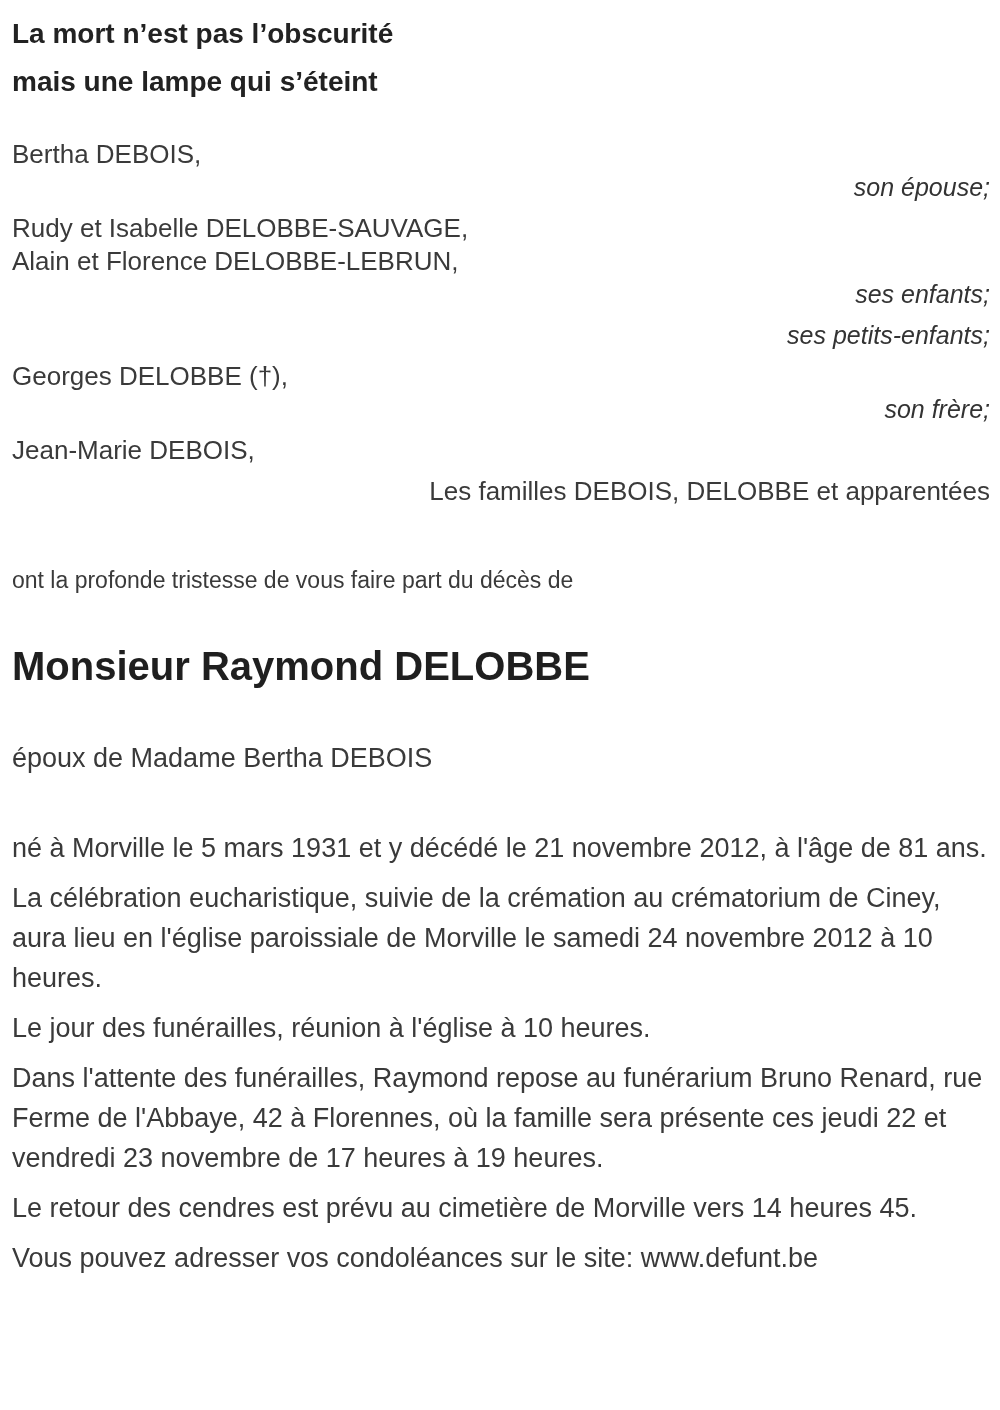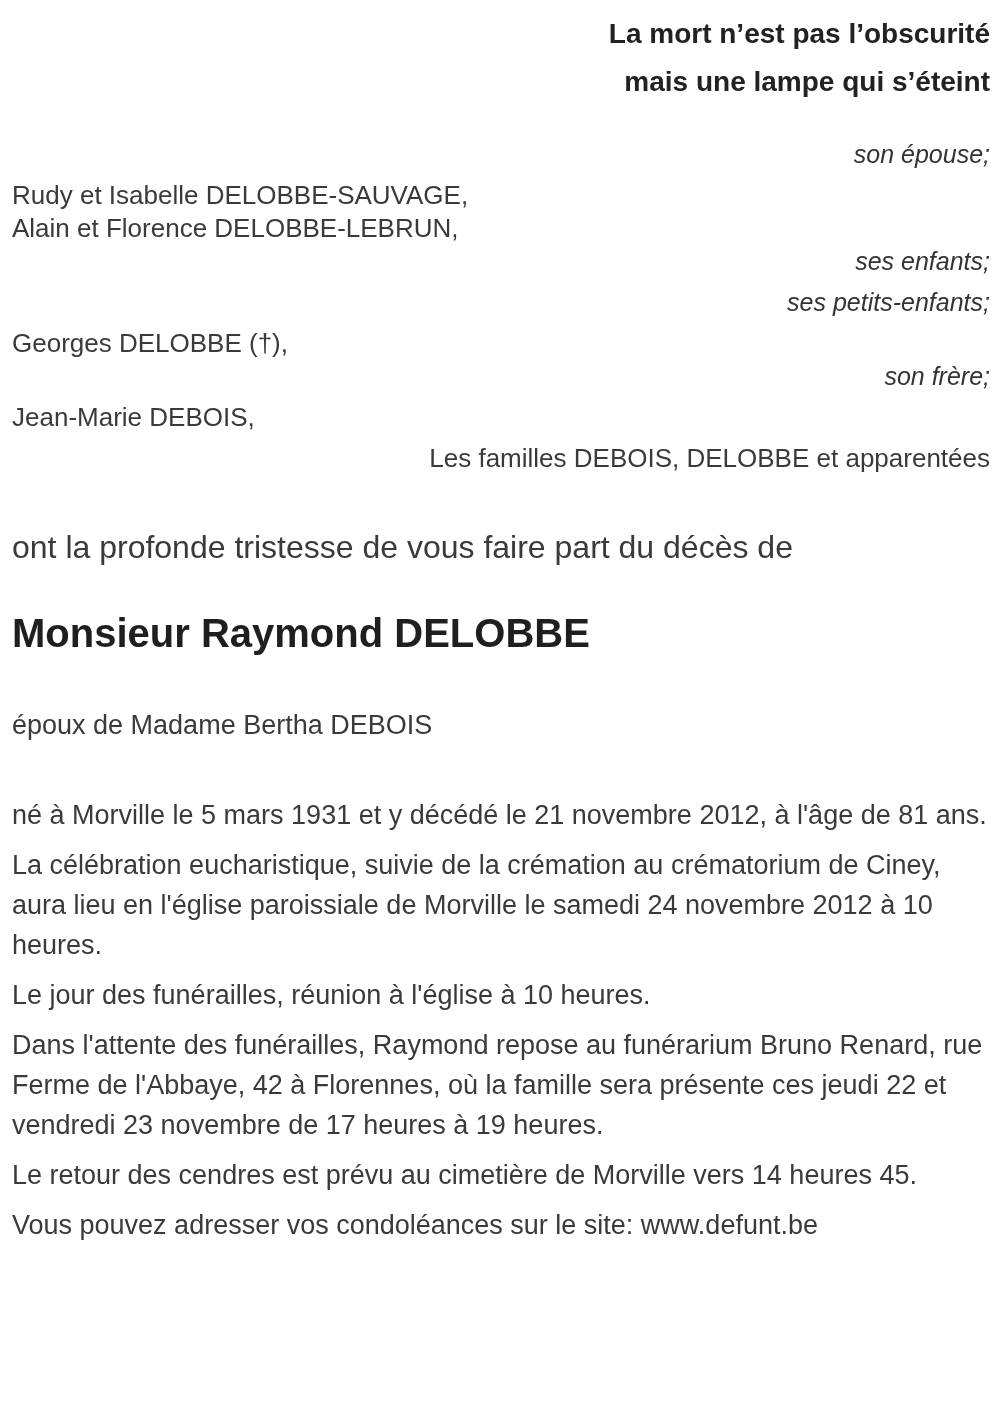--- a/index.html
+++ b/index.html
@@ -16,21 +16,20 @@
     color: #3a3a3a;
     overflow: hidden;
   }
   
   .epigraph {
     font-weight: bold;
     font-size: 28px;
     line-height: 48px;
     color: #222222;
     margin-bottom: 32px;
-    text-align: right;
   }
   
   .family-entry {
     margin-bottom: 8px;
   }
   .family-name {
     font-size: 26px;
     font-weight: 300;
     line-height: 33px;
     text-align: left;
@@ -45,21 +44,21 @@
   }
   .families-line {
     font-size: 26px;
     font-weight: 300;
     line-height: 33px;
     margin-bottom: 0;
     text-align: right;
   }
   
   .announcement {
-    font-size: 32px;
+    font-size: 23px;
     font-weight: 300;
     line-height: 40px;
     margin-top: 52px;
     margin-bottom: 0;
   }
   
   .deceased-title {
     font-family: "Liberation Sans", "DejaVu Sans", sans-serif;
     font-size: 40px;
     font-weight: bold;
@@ -89,20 +88,21 @@
 <body>
 
 <div class="epigraph">
   <div>La mort n’est pas l’obscurité</div>
   <div>mais une lampe qui s’éteint</div>
 </div>
 
 <div>
 
   <div class="family-entry">
+    <div class="family-name">Bertha DEBOIS,</div>
     <div class="family-relation">son épouse;</div>
   </div>
 
   <div class="family-entry">
     <div class="family-name">Rudy et Isabelle DELOBBE-SAUVAGE,</div>
     <div class="family-name">Alain et Florence DELOBBE-LEBRUN,</div>
     <div class="family-relation">ses enfants;</div>
   </div>
 
   <div class="family-entry">

